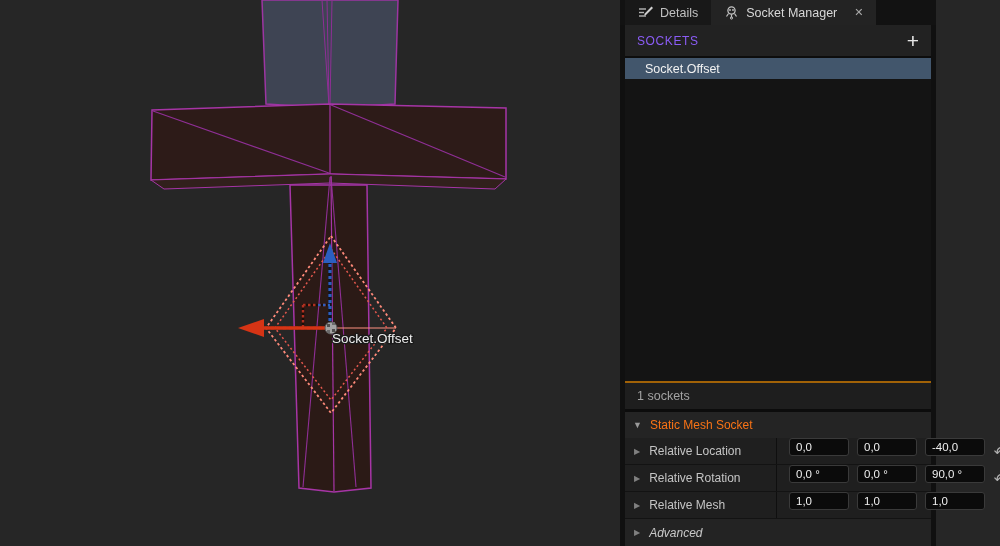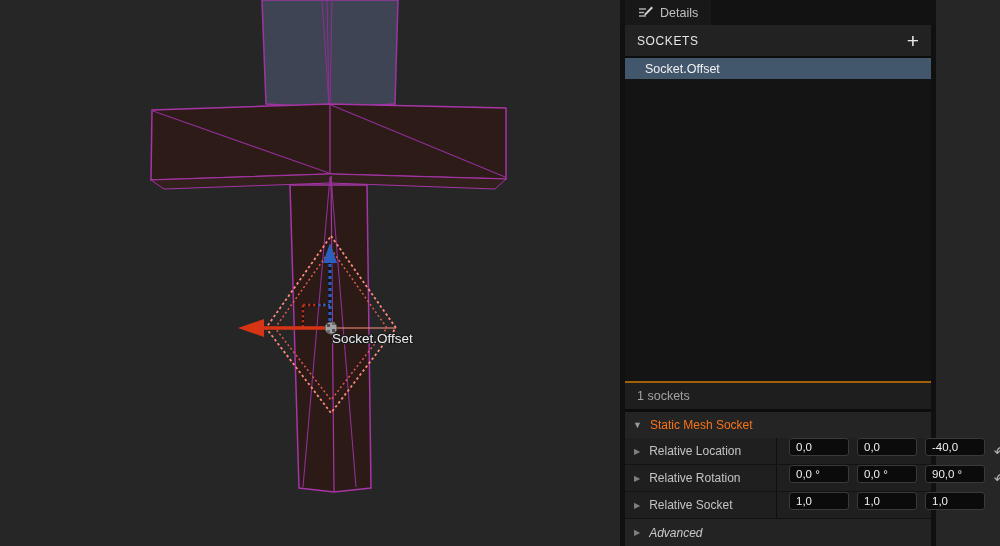--- a/index.html
+++ b/index.html
@@ -16,21 +16,21 @@
            padding:0 5px; }
   .tabbar { height:25px; display:flex; align-items:stretch; background:#121212; flex:0 0 25px; margin:0 -5px; padding-left:5px; }
   .tab { display:flex; align-items:center; gap:7px; padding:0 13px; color:#c0c0c0; font-size:12.5px; cursor:pointer; }
   .tab.inactive { background:#181818; }
   .tab.active { background:#232323; color:#d8d8d8; }
   .tab .close { margin-left:10px; color:#aaaaaa; font-size:11px; line-height:1; }
   .tab-icon { width:15px; height:15px; flex:0 0 15px; }
 
   .sockets-header { height:31px; flex:0 0 31px; background:#222222; display:flex; align-items:center;
                     justify-content:space-between; padding:0 12px; }
-  .sockets-header .title { color:#e5e5e5; font-size:12px; letter-spacing:0.6px; }
+  .sockets-header .title { color:#8b5cf6; font-size:12px; letter-spacing:0.6px; }
   .sockets-header .add { color:#e6e6e6; font-size:21px; font-weight:300; line-height:18px; cursor:pointer; }
 
   .list-gap { height:2px; flex:0 0 2px; background:#0d0d0d; }
   .socket-row { height:21px; flex:0 0 21px; background:#42566c; color:#f2f2f2; font-size:12.5px;
                 display:flex; align-items:center; padding-left:20px; cursor:pointer; }
   .socket-list-rest { flex:1 1 auto; background:#141414; }
 
   .status-row { height:28px; flex:0 0 28px; background:#1e1e1e; border-top:2px solid #a16207;
                 color:#a3a3a3; font-size:12.5px; display:flex; align-items:center; padding-left:12px; }
 
@@ -131,20 +131,33 @@
     <div class="tabbar">
       <div class="tab inactive">
         <svg class="tab-icon" viewBox="0 0 15 15">
           <line x1="1" y1="4" x2="8" y2="4" stroke="#b5b5b5" stroke-width="1.4"></line>
           <line x1="1" y1="7.5" x2="6" y2="7.5" stroke="#b5b5b5" stroke-width="1.4"></line>
           <line x1="1" y1="11" x2="8" y2="11" stroke="#b5b5b5" stroke-width="1.4"></line>
           <polygon points="13.5,1.5 15,3 8,10 6,10.5 6.8,8.4" fill="#cfcfcf"></polygon>
         </svg>
         <span>Details</span>
       </div>
+      <div class="tab active">
+        <svg class="tab-icon" viewBox="0 0 15 15">
+          <circle cx="7.5" cy="5.5" r="3.6" fill="none" stroke="#c2c2c2" stroke-width="1.3"></circle>
+          <circle cx="6" cy="5" r="0.9" fill="#c2c2c2"></circle>
+          <circle cx="9" cy="5" r="0.9" fill="#c2c2c2"></circle>
+          <line x1="4.5" y1="8.5" x2="2.5" y2="11.5" stroke="#c2c2c2" stroke-width="1.2"></line>
+          <line x1="10.5" y1="8.5" x2="12.5" y2="11.5" stroke="#c2c2c2" stroke-width="1.2"></line>
+          <line x1="7.5" y1="9.3" x2="7.5" y2="12.5" stroke="#c2c2c2" stroke-width="1.2"></line>
+          <circle cx="7.5" cy="13" r="1.1" fill="none" stroke="#c2c2c2" stroke-width="1"></circle>
+        </svg>
+        <span>Socket Manager</span>
+        <span class="close">✕</span>
+      </div>
     </div>
 
     <div class="sockets-header">
       <span class="title">SOCKETS</span>
       <span class="add">+</span>
     </div>
 
     <div class="list-gap"></div>
 
     <div class="socket-row">
@@ -187,21 +200,21 @@
         <input class="val-box" value="90,0 °" style="">
       </div>
       <div class="reset-cell">
         <span class="reset-btn">↶</span>
       </div>
     </div>
 
     <div class="prop-row">
       <div class="prop-label">
         <span class="tri">▶</span>
-        <span class="txt">Relative Socket</span>
+        <span class="txt">Relative Mesh</span>
       </div>
       <div class="prop-values">
         <input class="val-box" value="1,0" style="">
         <input class="val-box" value="1,0" style="">
         <input class="val-box" value="1,0" style="">
       </div>
       <div class="reset-cell"></div>
     </div>
 
     <div class="advanced-row">

